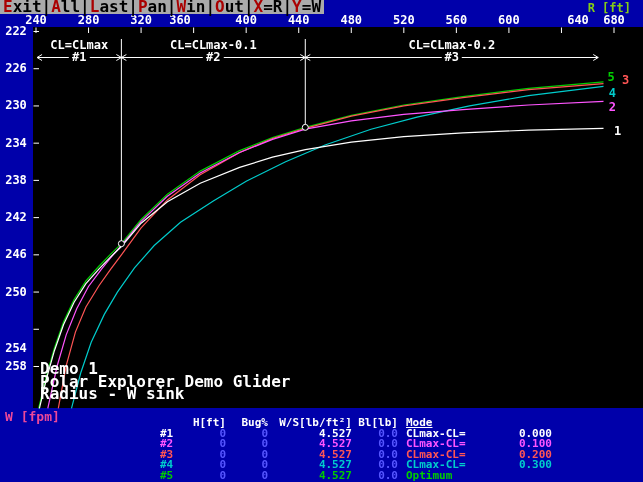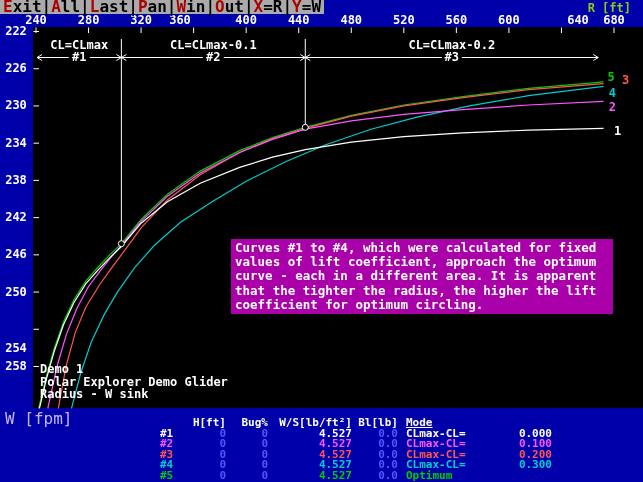--- a/index.html
+++ b/index.html
@@ -14,24 +14,24 @@
   .tick{position:absolute;color:#FFF;font-size:12px;font-weight:bold;z-index:6;}
   .xtick{top:13px;width:34px;text-align:center;}
   .ytick{left:2px;width:28px;text-align:center;height:11px;line-height:11px;}
   .regionlabel{position:absolute;color:#FFF;font-size:12px;font-weight:bold;height:12px;line-height:12px;
                transform:translateX(-50%);white-space:nowrap;z-index:6;}
   .regiontag{position:absolute;color:#FFF;font-size:12px;font-weight:bold;height:12px;line-height:12px;
              transform:translateX(-50%);background:#000;padding:0 3px;z-index:6;}
   .infobox{position:absolute;left:231px;top:239px;width:374px;background:#AA00AA;color:#FFF;
            font-size:12.5px;line-height:14.2px;font-weight:bold;white-space:pre-line;
            padding:2px 4px;z-index:7;}
-  .plotfooter{position:absolute;left:40px;top:363px;color:#FFF;font-size:12px;font-weight:bold;
+  .plotfooter{position:absolute;left:40px;top:363px;color:#FFF;font-size:16px;font-weight:bold;
               line-height:12.7px;z-index:6;}
   .plotfooter span{display:block;white-space:nowrap;}
-  .wlabel{position:absolute;left:5px;top:409px;color:#c4b5fd;font-size:16px;font-weight:normal;z-index:6;}
+  .wlabel{position:absolute;left:5px;top:409px;color:#ec4899;font-size:13px;font-weight:bold;z-index:6;}
   .datatable{position:absolute;left:160px;top:418px;font-size:11px;font-weight:bold;line-height:10.6px;z-index:6;}
   .trow{display:flex;white-space:pre;}
   .c-id{width:26px;text-align:left;}
   .c-h{width:40px;text-align:right;}
   .c-bug{width:42px;text-align:right;}
   .c-ws{width:84px;text-align:right;}
   .c-bl{width:46px;text-align:right;}
   .c-mode{width:88px;margin-left:8px;text-align:left;}
   .c-val{width:58px;text-align:right;}
   .hdr{color:#FFF;}
@@ -84,25 +84,20 @@
       <text x="621.9" y="83.9" fill="#FF5555" font-size="12" font-weight="bold" font-family="DejaVu Sans Mono, monospace">3</text>
       <polyline points="71.5,408.4 80.7,373.0 91.2,342.3 104.3,314.4 117.4,292.1 134.5,267.9 154.2,245.5 180.5,222.3 213.3,200.9 246.2,181.3 285.6,161.8 325.0,145.0 371.0,129.2 417.0,117.1 469.5,105.9 528.6,95.7 603.5,86.4" fill="none" stroke="#00CCCC" stroke-width="1.2"></polyline>
       <text x="608.7" y="96.9" fill="#00CCCC" font-size="12" font-weight="bold" font-family="DejaVu Sans Mono, monospace">4</text>
       <polyline points="47.8,408.4 57.0,366.5 66.2,334.9 76.7,308.8 88.5,286.5 101.7,268.8 112.2,255.8 121.4,245.5 141.1,221.3 167.4,196.2 200.2,172.9 239.6,152.5 272.5,139.4 305.3,129.2 351.3,120.8 403.8,114.3 462.9,109.7 528.6,105.0 603.5,101.3" fill="none" stroke="#FF55FF" stroke-width="1.2"></polyline>
       <text x="608.7" y="110.9" fill="#FF55FF" font-size="12" font-weight="bold" font-family="DejaVu Sans Mono, monospace">2</text>
       <polyline points="39.4,408.4 46.5,378.6 54.4,350.7 63.6,324.6 74.1,302.3 85.9,283.7 99.1,268.8 110.9,256.7 121.4,246.5 141.1,223.2 167.4,201.8 200.2,183.2 239.6,167.4 272.5,157.1 305.3,149.7 351.3,142.2 403.8,136.7 462.9,132.9 528.6,130.1 603.5,128.3" fill="none" stroke="#FFFFFF" stroke-width="1.2"></polyline>
       <text x="614.0" y="135.1" fill="#FFFFFF" font-size="12" font-weight="bold" font-family="DejaVu Sans Mono, monospace">1</text>
       <circle cx="121.38636363636364" cy="243.66666666666677" r="3" fill="#000" stroke="#FFF" stroke-width="1"></circle>
       <circle cx="305.29545454545456" cy="127.34722222222233" r="3" fill="#000" stroke="#FFF" stroke-width="1"></circle>
     </svg>
-  <div class="infobox">Curves #1 to #4, which were calculated for fixed
-values of lift coefficient, approach the optimum
-curve - each in a different area. It is apparent
-that the tighter the radius, the higher the lift
-coefficient for optimum circling.</div>
   <div class="plotfooter">
     <span>Demo 1</span>
     <span>Polar Explorer Demo Glider</span>
     <span>Radius - W sink</span>
   </div>
   <div class="wlabel">W [fpm]</div>
   <div class="datatable">
     <div class="trow hdr">
       <span class="c-id"></span>
       <span class="c-h">H[ft]</span>

